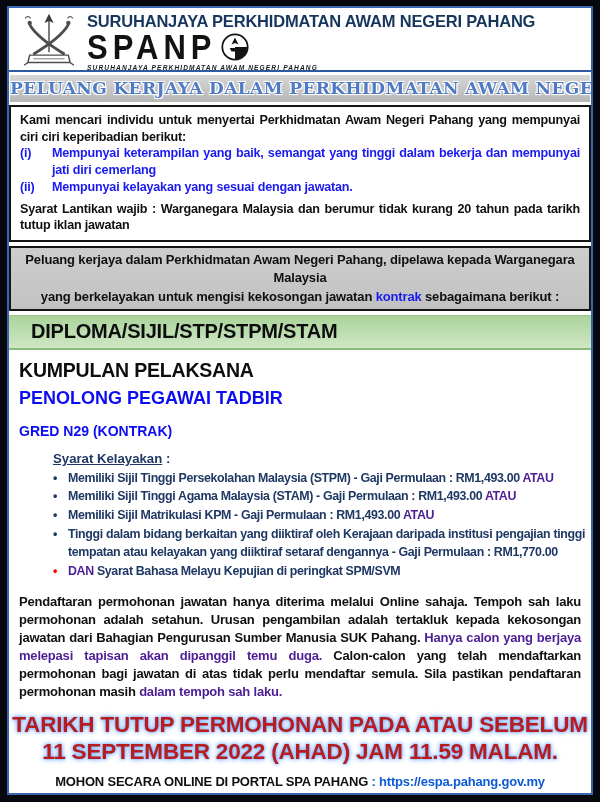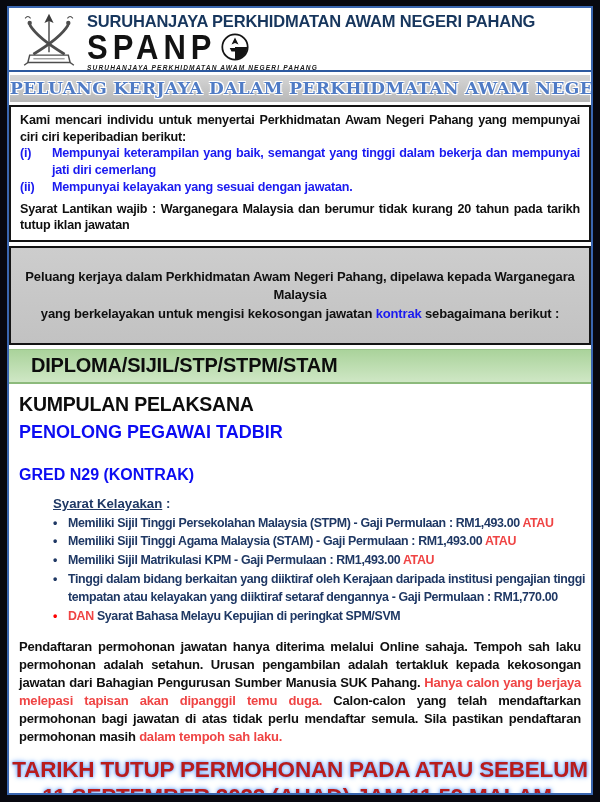--- a/index.html
+++ b/index.html
@@ -21,44 +21,44 @@
   .banner1{margin:3px 1px 0;background:linear-gradient(#d6d6d6,#b7b7b7);text-align:center;font-family:"DejaVu Serif",serif;font-weight:bold;font-size:17px;letter-spacing:.4px;color:#4f7bc5;height:27px;line-height:27px;white-space:nowrap;
     text-shadow:-1px -1px 0 #fff,1px -1px 0 #fff,-1px 1px 0 #fff,1px 1px 0 #fff,0 0 3px #fff}
 
   
   .intro-box{margin-top:3px;border:2px solid #141414;padding:5px 9px 6px;font-weight:bold;font-size:12.6px;letter-spacing:-.2px;line-height:1.33;color:#101010;text-align:justify}
   .intro-item{display:grid;grid-template-columns:32px 1fr;color:#1a1af0;text-align:justify}
   .blue{color:#1a1af0}
   .intro-req{margin-top:5px}
 
   
-  .banner2{margin-top:4px;border:2px solid #141414;background:linear-gradient(#cdcdcd,#c2c2c2);text-align:center;font-weight:bold;font-size:13px;letter-spacing:-.15px;line-height:1.4;padding:20px 10px;color:#101010}
+  .banner2{margin-top:4px;border:2px solid #141414;background:linear-gradient(#cdcdcd,#c2c2c2);text-align:center;font-weight:bold;font-size:13px;letter-spacing:-.15px;line-height:1.4;padding:3px 10px;color:#101010}
 
   
   .green-banner{margin-top:4px;background:linear-gradient(#aad39b,#cfe7c5);border-top:1px solid #9cc78c;border-bottom:2px solid #8cba7c;font-size:20px;font-weight:bold;letter-spacing:-.2px;padding:4px 0 5px 22px;color:#0d0d0d}
 
   
   .vacancy{display:flex;padding:9px 14px 0 10px}
   .vac-left{flex:1}
   .vac-right{width:150px;text-align:center;flex:0 0 auto}
   .vac-group,.vac-head{font-size:19.5px;font-weight:bold;color:#0d0d0d;letter-spacing:-.2px;white-space:nowrap}
   .vac-pos{font-size:18px;font-weight:bold;color:#0c0cf2;margin-top:6px;white-space:nowrap}
-  .vac-pos2{font-size:16px;font-weight:bold;color:#0c0cf2;margin-top:23px;white-space:nowrap}
+  .vac-pos2{font-size:14px;font-weight:bold;color:#0c0cf2;margin-top:14px;white-space:nowrap}
   .vac-count{font-size:19px;font-weight:bold;color:#0c0cf2;margin-top:7px}
 
   
   .qualif{margin:12px 6px 0 44px;color:#1f3864}
   .q-heading{font-size:13.2px;font-weight:bold}
   .q-heading .u{text-decoration:underline}
   .q-list{list-style:none;margin-top:3px}
   .q-item{display:flex;font-size:12.4px;font-weight:bold;letter-spacing:-.35px;line-height:1.5;color:#1f3864}
   .q-bullet{width:15px;flex:0 0 auto}
   .q-bullet.red-b{color:#fe0000}
   .q-text{flex:1;text-align:justify}
-  .red{color:#ef4444}
+  .red{color:#4c1d95}
 
   
   .register{margin:13px 10px 0;font-size:13px;font-weight:bold;letter-spacing:-.2px;line-height:1.38;color:#101010;text-align:justify}
   .it{}
 
   
   .deadline{margin-top:11px;text-align:center;font-weight:bold;font-size:22.5px;letter-spacing:-.2px;line-height:1.18;color:#b91c1c;
     text-shadow:0 0 2px #7fb2ff,0 0 4px #7fb2ff,0 0 6px #a8c9ff}
 
   

